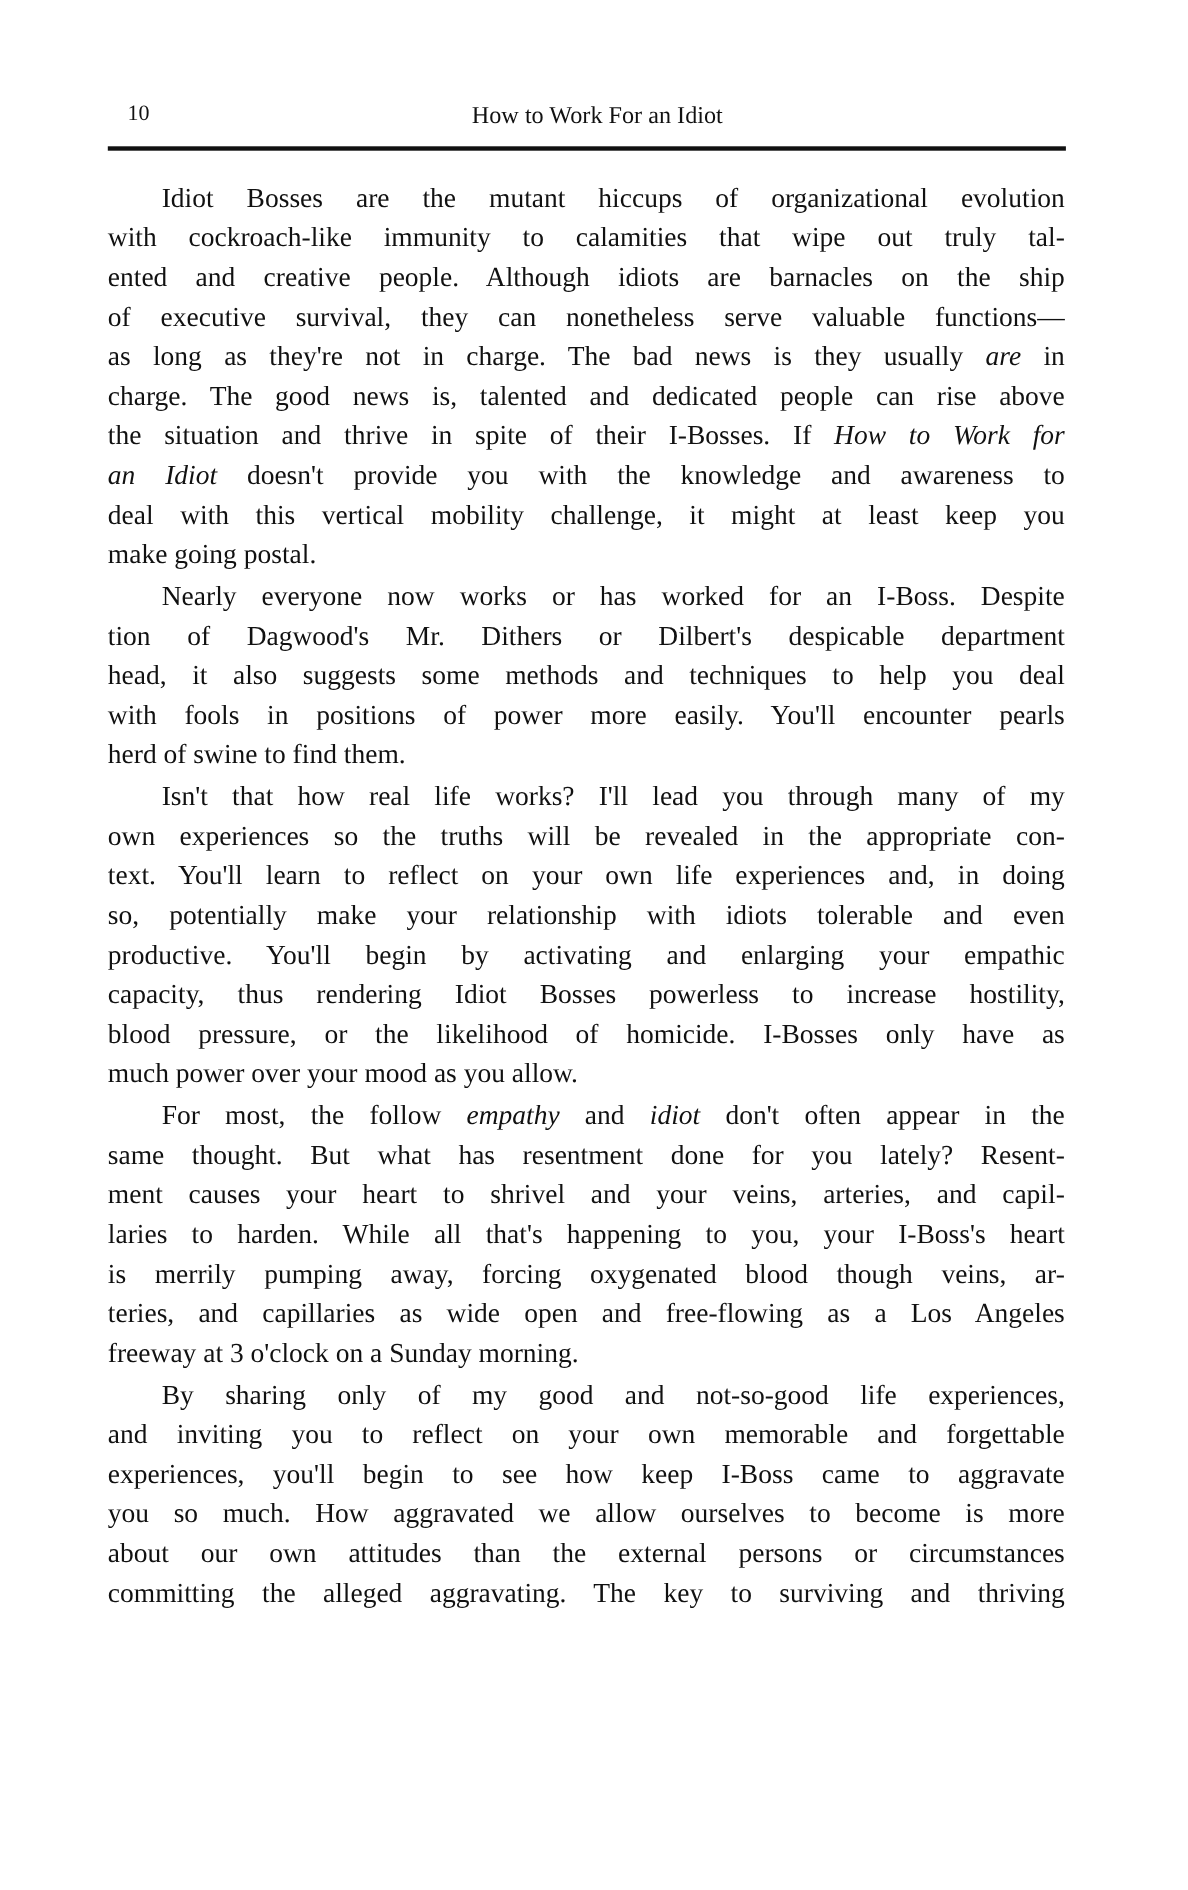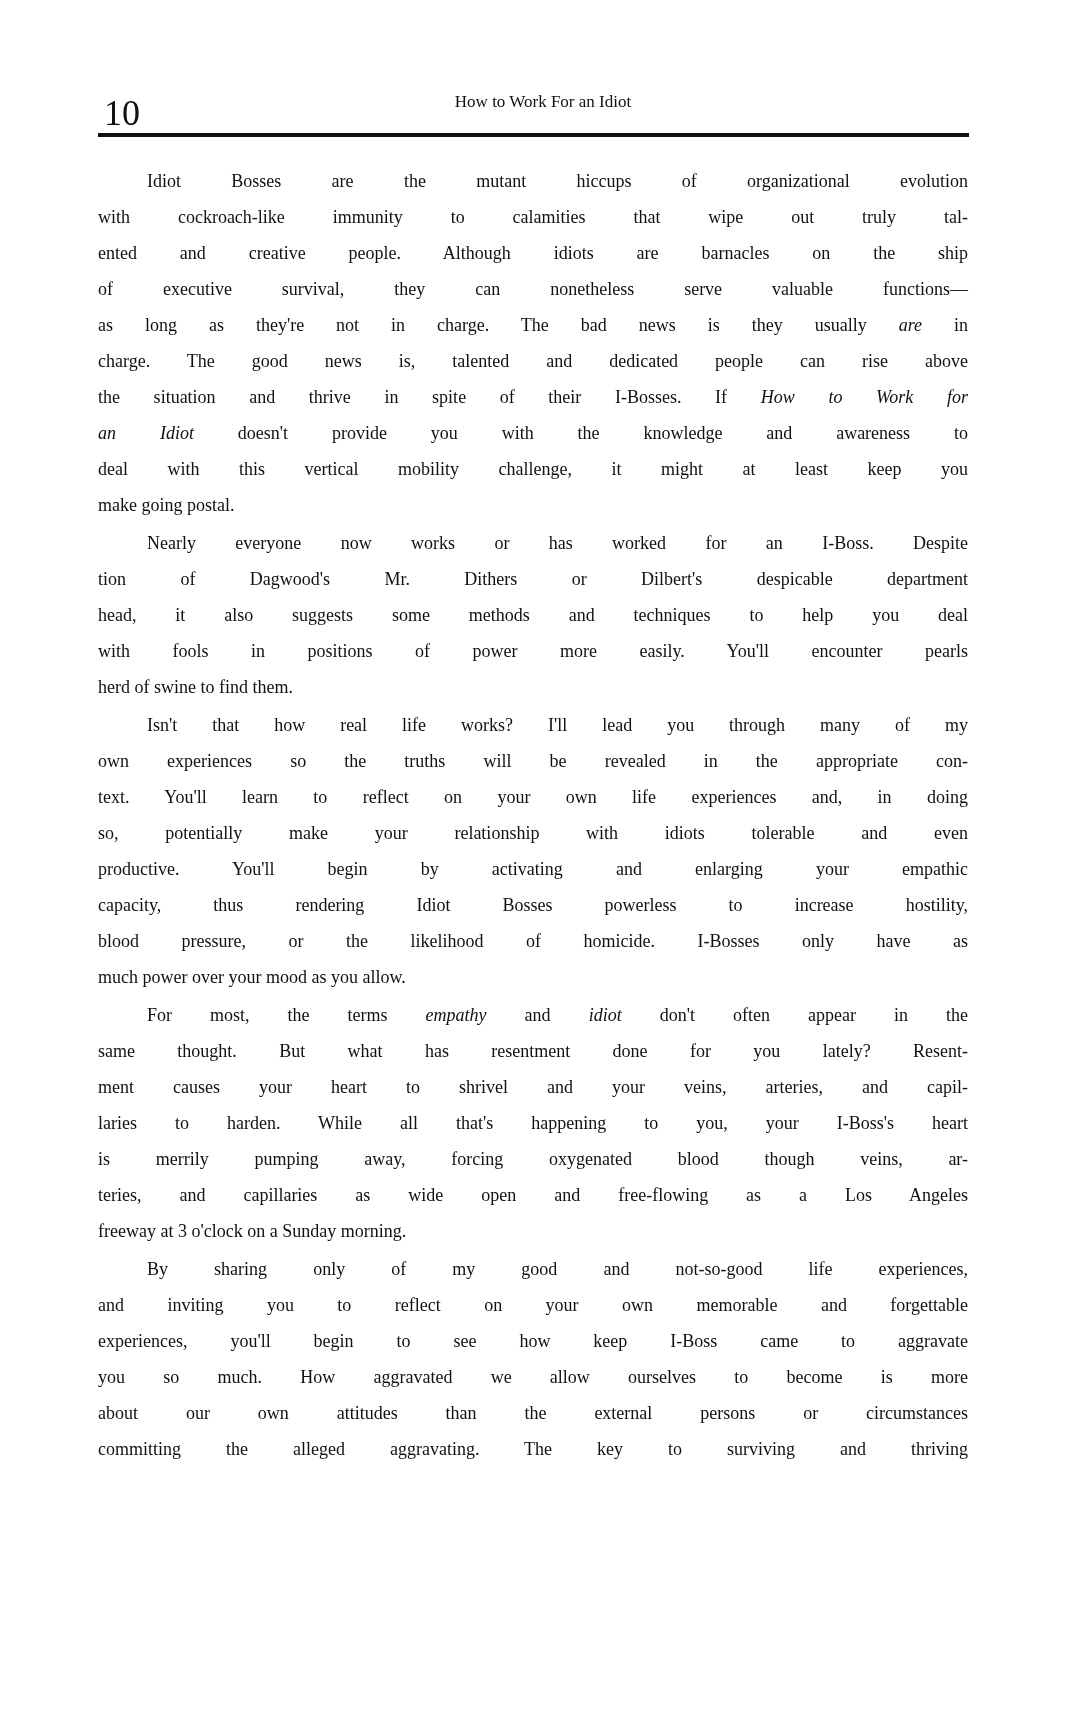--- a/index.html
+++ b/index.html
@@ -1,22 +1,22 @@
 <!DOCTYPE html>
 <html><head>
 <meta charset="utf-8">
 <style>
   html, body { margin: 0; padding: 0; background: #ffffff; }
   body { width: 1080px; height: 1718px; position: relative; overflow: hidden;
          font-family: "Liberation Serif", "DejaVu Serif", serif; color: #111; }
   .header { position: absolute; left: 98px; top: 92px; width: 870px; height: 40px; }
-  .page-num { position: absolute; left: 6px; top: 0; font-size: 36px; }
-  .running-title { position: absolute; left: 0; right: 0; top: 0; text-align: center; font-size: 17px; padding-left: 20px; }
+  .page-num { position: absolute; left: 18px; top: 0; font-size: 20px; }
+  .running-title { position: absolute; left: 0; right: 0; top: 0; text-align: center; font-size: 22px; padding-left: 20px; }
   .rule { position: absolute; left: 98px; top: 133px; width: 871px; height: 4px; background: #111; }
-  .body-text { position: absolute; left: 98px; top: 163px; width: 870px; font-size: 18px; line-height: 36px; }
+  .body-text { position: absolute; left: 98px; top: 163px; width: 870px; font-size: 25px; line-height: 36px; }
   .para { margin: 0 0 2px 0; }
   .line { display: block; white-space: nowrap; text-align: justify; text-align-last: justify; }
   .line.first { padding-left: 49px; }
   .line.last { text-align-last: left; }
   i { font-style: italic; }
 </style>
 </head>
 <body>
 
 <div class="header">
@@ -49,21 +49,21 @@
       <span class="line first"><span>Isn't that how real life works? I'll lead you through many of my</span></span>
       <span class="line"><span>own experiences so the truths will be revealed in the appropriate con-</span></span>
       <span class="line"><span>text. You'll learn to reflect on your own life experiences and, in doing</span></span>
       <span class="line"><span>so, potentially make your relationship with idiots tolerable and even</span></span>
       <span class="line"><span>productive. You'll begin by activating and enlarging your empathic</span></span>
       <span class="line"><span>capacity, thus rendering Idiot Bosses powerless to increase hostility,</span></span>
       <span class="line"><span>blood pressure, or the likelihood of homicide. I-Bosses only have as</span></span>
       <span class="line last"><span>much power over your mood as you allow.</span></span>
     </div>
     <div class="para">
-      <span class="line first"><span>For most, the terms </span><i>empathy</i><span> and </span><i>idiot</i><span> don't often appear in the</span></span>
+      <span class="line first"><span>For most, the follow </span><i>empathy</i><span> and </span><i>idiot</i><span> don't often appear in the</span></span>
       <span class="line"><span>same thought. But what has resentment done for you lately? Resent-</span></span>
       <span class="line"><span>ment causes your heart to shrivel and your veins, arteries, and capil-</span></span>
       <span class="line"><span>laries to harden. While all that's happening to you, your I-Boss's heart</span></span>
       <span class="line"><span>is merrily pumping away, forcing oxygenated blood though veins, ar-</span></span>
       <span class="line"><span>teries, and capillaries as wide open and free-flowing as a Los Angeles</span></span>
       <span class="line last"><span>freeway at 3 o'clock on a Sunday morning.</span></span>
     </div>
     <div class="para">
       <span class="line first"><span>By sharing only of my good and not-so-good life experiences,</span></span>
       <span class="line"><span>and inviting you to reflect on your own memorable and forgettable</span></span>

